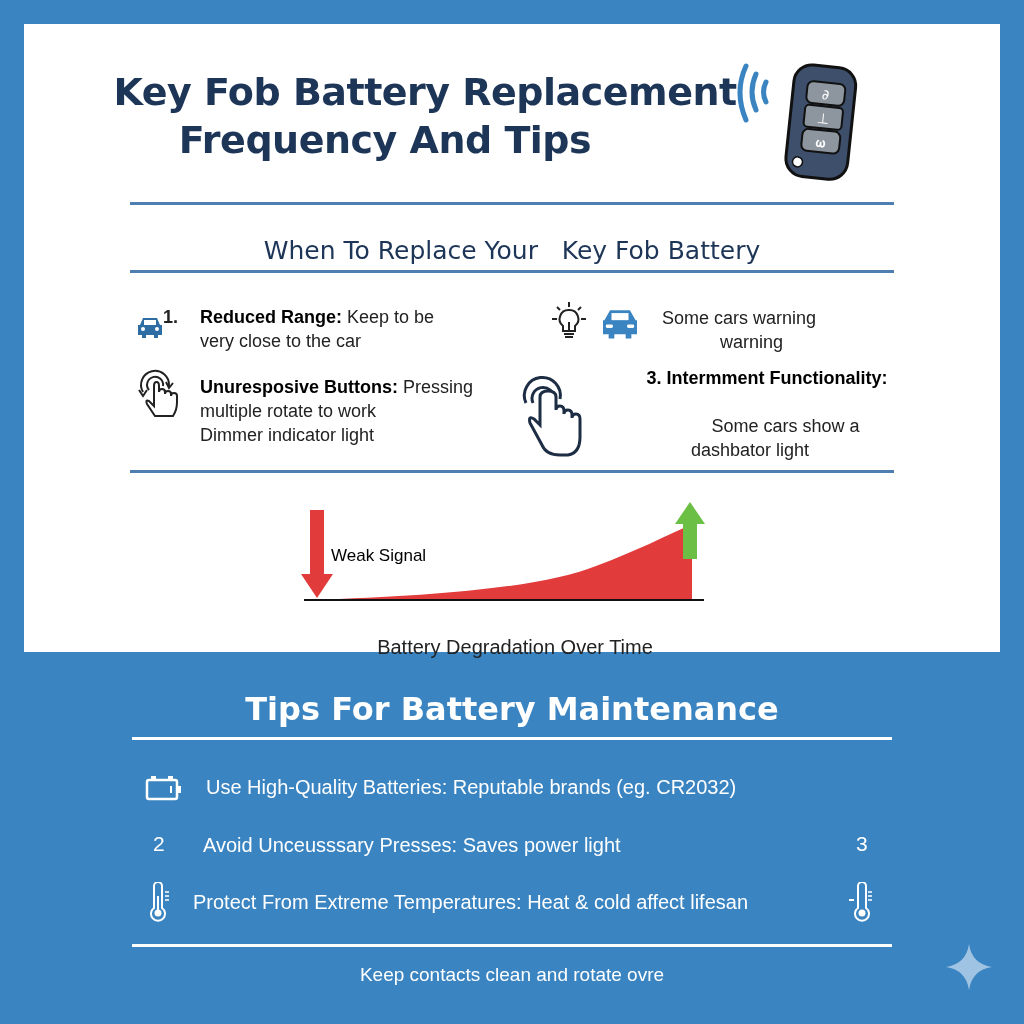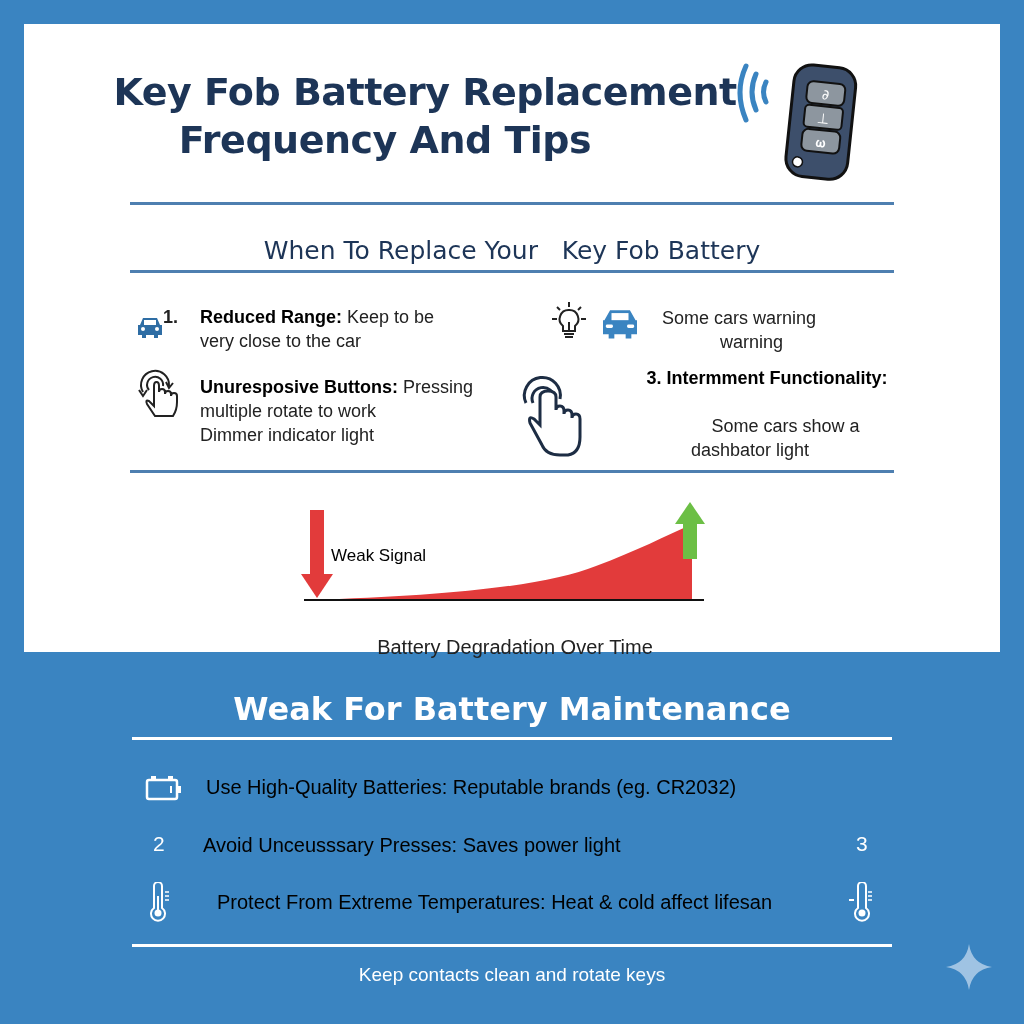--- a/index.html
+++ b/index.html
@@ -30,21 +30,21 @@
   .txt b { color:#000000; }
   .icon { position:absolute; }
   .chart { position:absolute; left:296px; top:496px; width:420px; height:110px; }
   .chart-caption { position:absolute; left:300px; top:612px; width:430px; text-align:center; font-size:20px; color:#222;margin-top:24px; }
   .weak { position:absolute; left:331px; top:546px; font-size:17px; color:#000000; }
   .tips-title {
     position:absolute; left:130px; top:690px; width:764px; text-align:center;
     color:#fff; font-weight:bold; font-size:32px; font-family:"DejaVu Sans", sans-serif;
   }
   .wrule { position:absolute; height:3px; background:#ffffff; }
-  .tip { position:absolute; color:#000000; font-size:20px; line-height:26px; }
+  .tip { position:absolute; color:#ffffff; font-size:20px; line-height:26px; }
   .num { position:absolute; color:#fff; font-size:21px; }
   .footer { position:absolute; left:130px; top:964px; width:764px; text-align:center; color:#fff; font-size:19px; }
   .sparkle { position:absolute; left:944px; top:942px; width:50px; height:50px; }
 </style>
 </head>
 <body>
 
 <div class="panel"></div>
 
 <div class="title">
@@ -137,21 +137,21 @@
   <path d="M14 104 C150 100 250 90 300 70 C340 55 370 40 396 28 L396 104 Z" fill="#e23b3b"></path>
   <rect x="14" y="14" width="14" height="70" fill="#e23b3b"></rect>
   <polygon points="5,78 37,78 21,102" fill="#e23b3b"></polygon>
   <rect x="387" y="28" width="14" height="35" fill="#6cbf45"></rect>
   <polygon points="379,28 409,28 394,6" fill="#6cbf45"></polygon>
   <line x1="8" y1="104" x2="408" y2="104" stroke="#111" stroke-width="2"></line>
 </svg>
 <div class="weak">Weak Signal</div>
 <div class="chart-caption">Battery Degradation Over Time</div>
 
-<div class="tips-title">Weak For Battery Maintenance</div>
+<div class="tips-title">Tips For Battery Maintenance</div>
 <div class="wrule" style="left:132px; top:737px; width:760px;"></div>
 
 <svg class="icon" style="left:145px; top:775px;" width="38" height="26" viewBox="0 0 38 26">
   <rect x="2" y="5" width="30" height="19" rx="2" stroke="#fff" stroke-width="2.5" fill="none"></rect>
   <rect x="32" y="11" width="4" height="7" fill="#fff"></rect>
   <rect x="6" y="1" width="5" height="4" fill="#fff"></rect>
     <rect x="23" y="1" width="5" height="4" fill="#fff"></rect>
   <line x1="26" y1="11" x2="26" y2="18" stroke="#fff" stroke-width="2"></line>
 </svg>
 <div class="tip" style="left:206px; top:774px;">Use High-Quality Batteries: Reputable brands (eg. CR2032)</div>
@@ -161,28 +161,28 @@
 <div class="num" style="left:856px; top:832px;">3</div>
 
 <svg class="icon" style="left:148px; top:882px;" width="22" height="40" viewBox="0 0 22 40">
   <path d="M6 4 A4 4 0 0 1 14 4 V26 A7 7 0 1 1 6 26 Z" stroke="#fff" stroke-width="2" fill="none"></path>
   <circle cx="10" cy="31" r="3.5" fill="#fff"></circle>
     <line x1="10" y1="14" x2="10" y2="30" stroke="#fff" stroke-width="2"></line>
   <line x1="17" y1="10" x2="21" y2="10" stroke="#fff" stroke-width="1.5"></line>
   <line x1="17" y1="14" x2="21" y2="14" stroke="#fff" stroke-width="1.5"></line>
   <line x1="17" y1="18" x2="21" y2="18" stroke="#fff" stroke-width="1.5"></line>
 </svg>
-<div class="tip" style="left:217px; top:889px;">Protect From Extreme Temperatures: Heat &amp; cold affect lifesan</div>
+<div class="tip" style="left:193px; top:889px;">Protect From Extreme Temperatures: Heat &amp; cold affect lifesan</div>
 <svg class="icon" style="left:848px; top:882px;" width="28" height="40" viewBox="0 0 28 40">
   <line x1="1" y1="18" x2="6" y2="18" stroke="#fff" stroke-width="2"></line>
   <path d="M10 4 A4 4 0 0 1 18 4 V26 A7 7 0 1 1 10 26 Z" stroke="#fff" stroke-width="2" fill="none"></path>
   <circle cx="14" cy="31" r="3.5" fill="#fff"></circle>
   <line x1="20" y1="10" x2="24" y2="10" stroke="#fff" stroke-width="1.5"></line>
   <line x1="20" y1="14" x2="24" y2="14" stroke="#fff" stroke-width="1.5"></line>
   <line x1="20" y1="18" x2="24" y2="18" stroke="#fff" stroke-width="1.5"></line>
 </svg>
 
 <div class="wrule" style="left:132px; top:944px; width:760px;"></div>
-<div class="footer">Keep contacts clean and rotate keys</div>
+<div class="footer">Keep contacts clean and rotate ovre</div>
 
 <svg class="sparkle" viewBox="0 0 50 50">
   <path d="M25 2 Q28 22 48 25 Q28 28 25 48 Q22 28 2 25 Q22 22 25 2 Z" fill="#9fc3e3"></path>
 </svg>
 
 </body></html>

